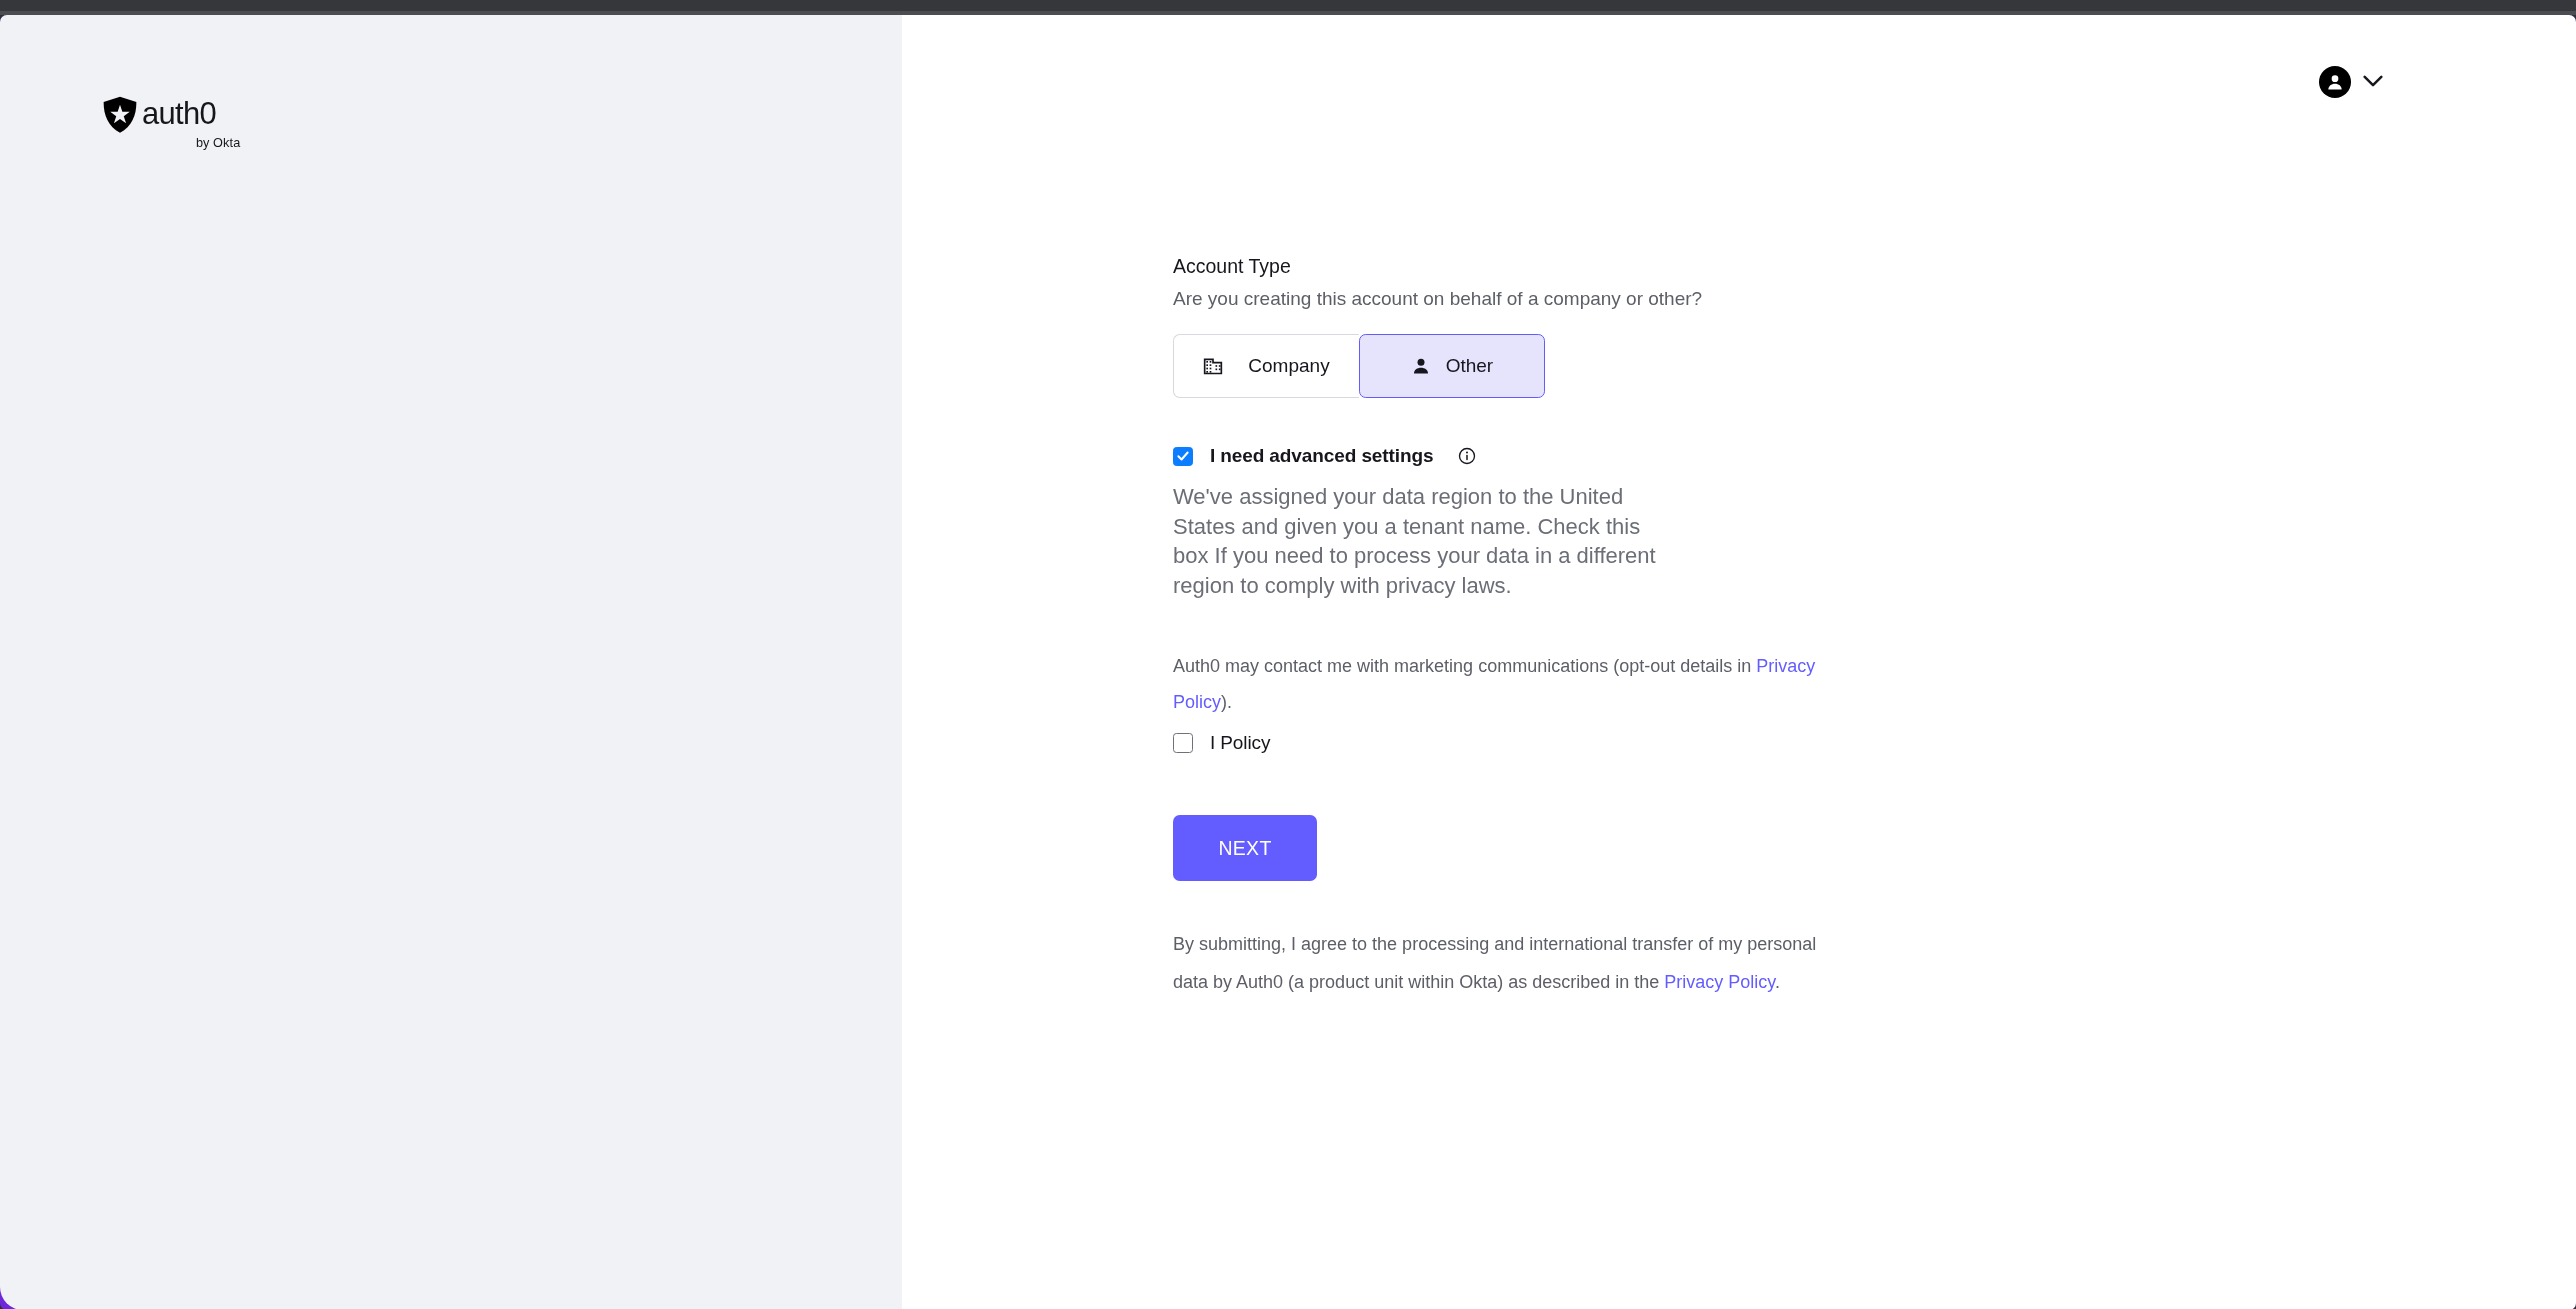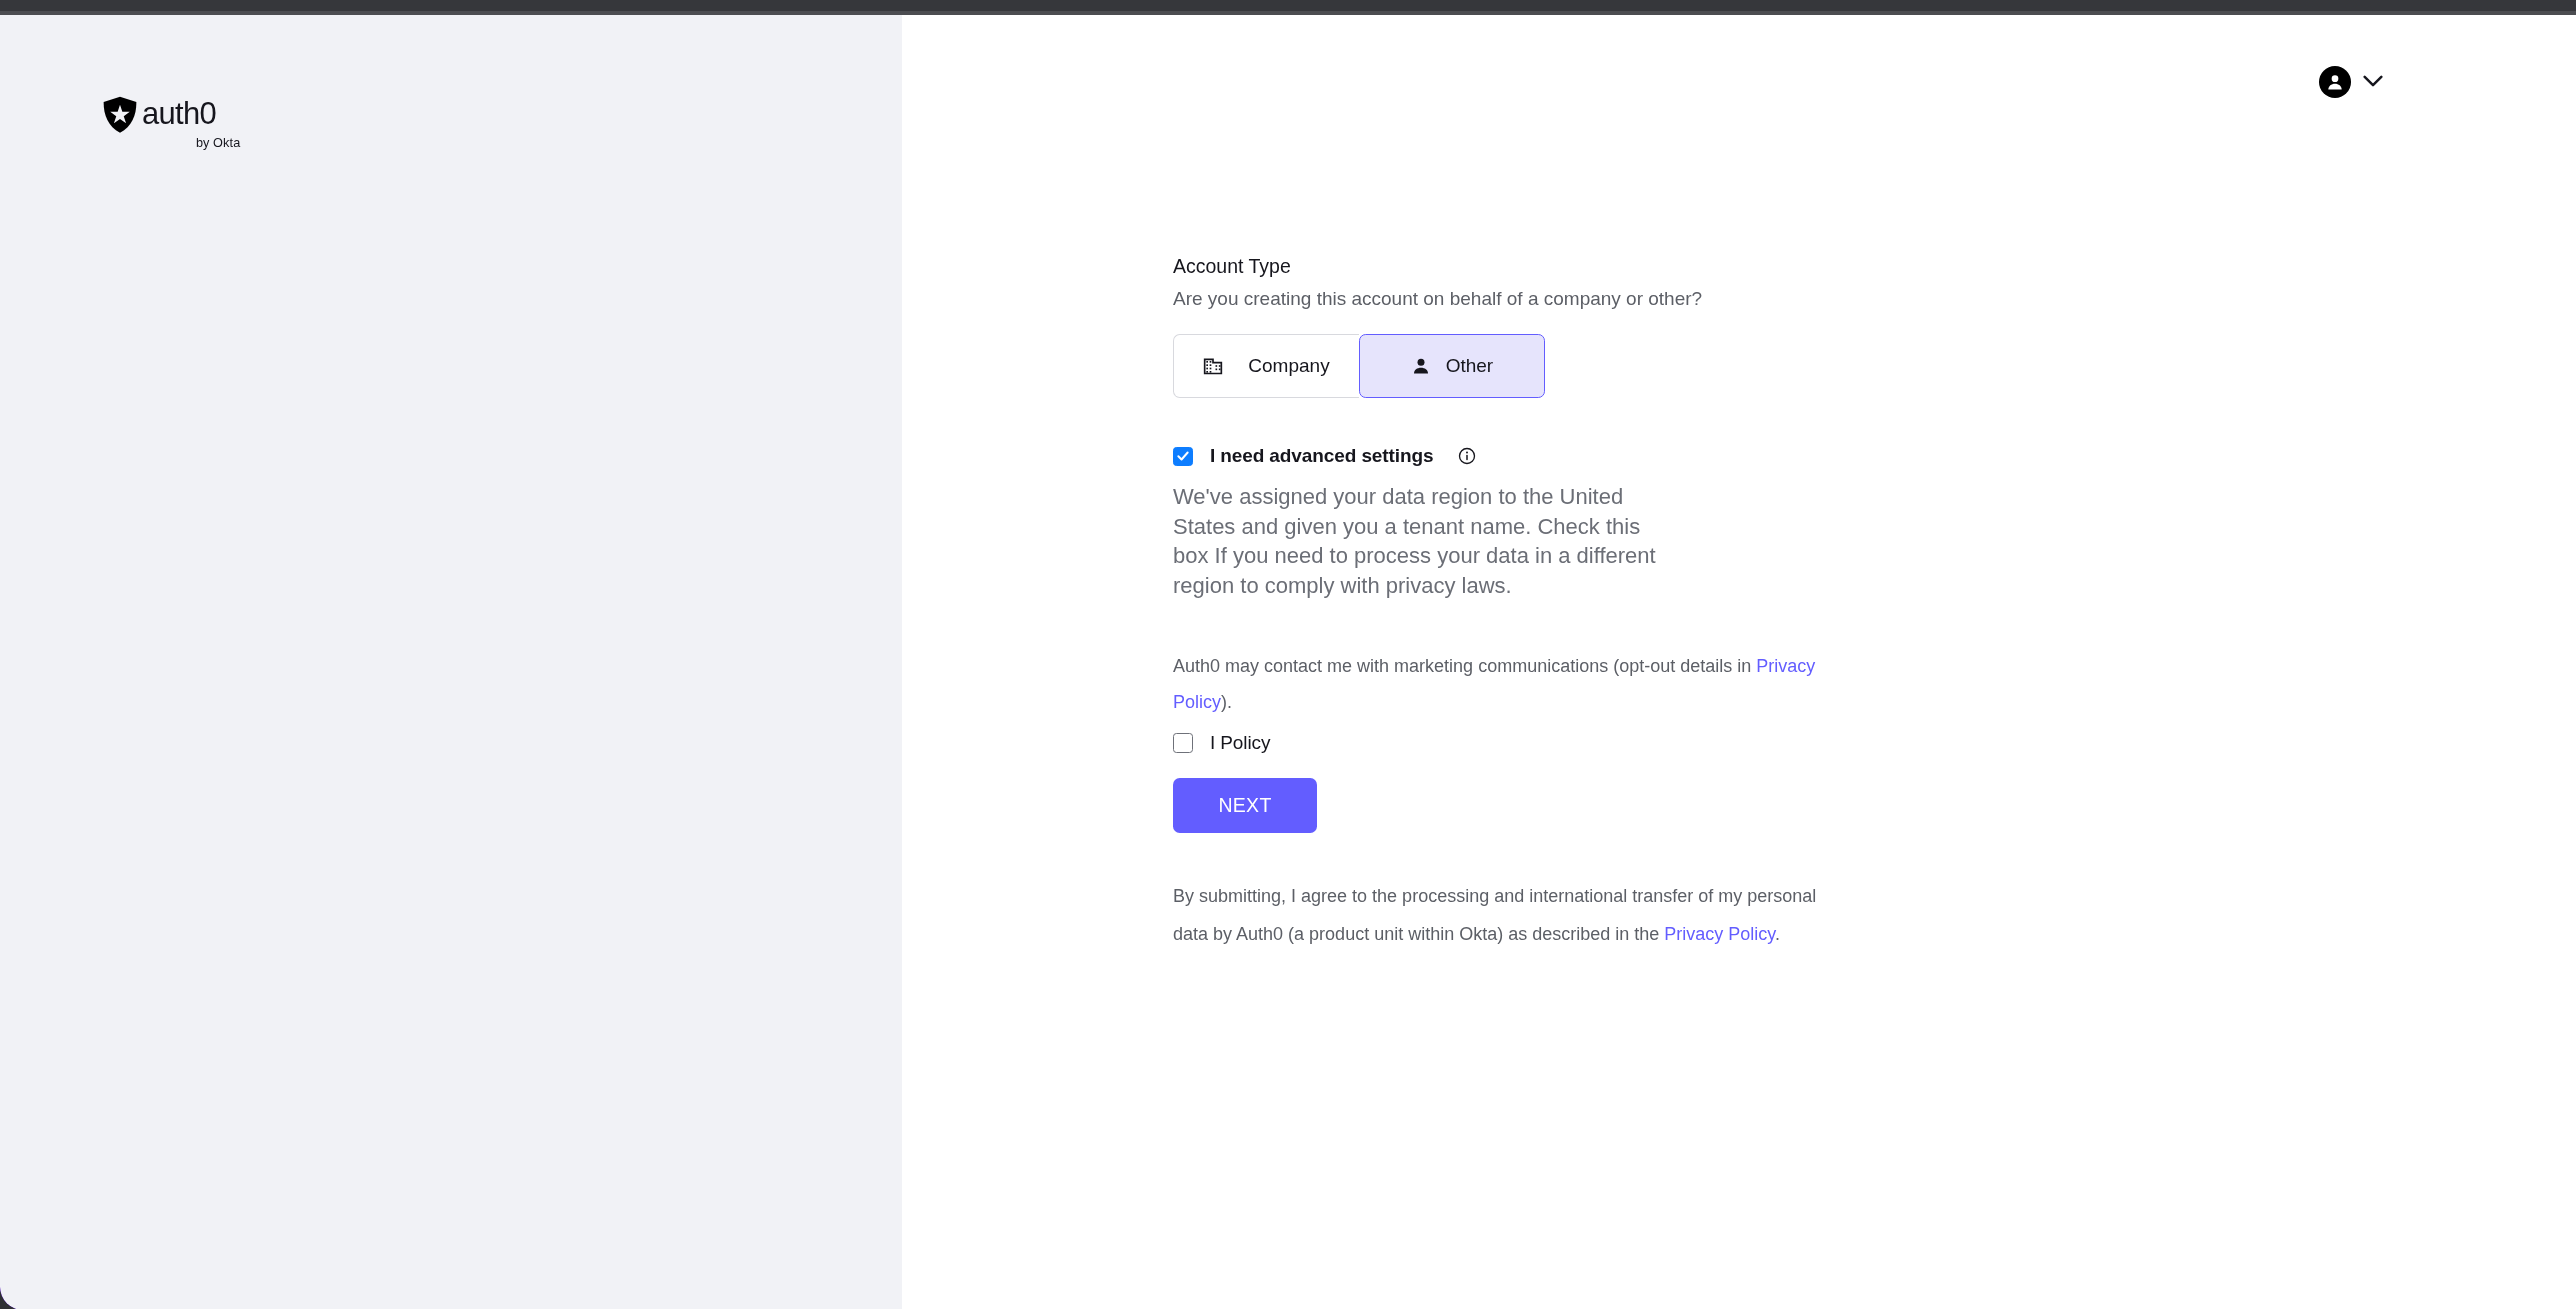--- a/index.html
+++ b/index.html
@@ -40,20 +40,21 @@
 
   
   .page {
     position: absolute;
     top: 14.8px; left: 0;
     width: 2576px;
     height: 1295px;
     background: #6d28d9;
     border-bottom-left-radius: 23px;
     overflow: hidden;
+    border-radius: 7px;
   }
 
   
   .hero-panel {
     position: absolute;
     top: 0; left: 0;
     width: 902px;
     height: 1295px;
     background: #f1f2f6;
     border-bottom-left-radius: 23px;
@@ -248,23 +249,23 @@
     margin: 48px 0 12px 0;
   }
 
   .link {
     color: #635dff;
     text-decoration: none;
     cursor: pointer;
   }
 
   .next-button {
-    margin-top: 24px;
+    margin-top: 61px;
     width: 144px;
-    height: 55px;
+    height: 66px;
     background: #635dff;
     color: #ffffff;
     border: none;
     border-radius: 6.7px;
     font-size: 19.5px;
     letter-spacing: 0.3px;
     font-family: "Liberation Sans", sans-serif;
     cursor: pointer;
     display: flex;
     align-items: center;

